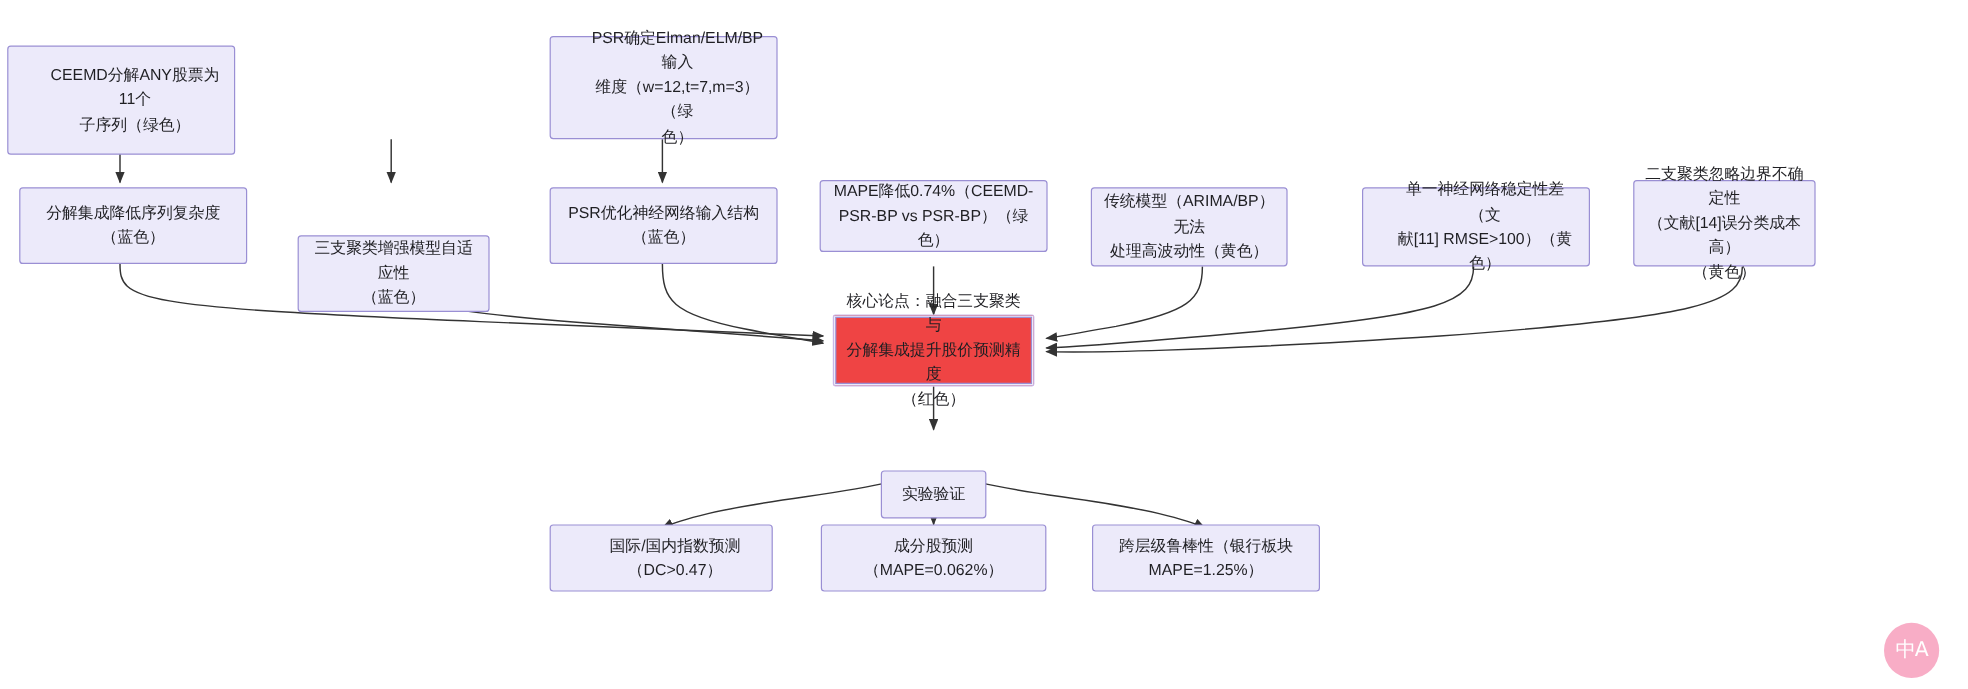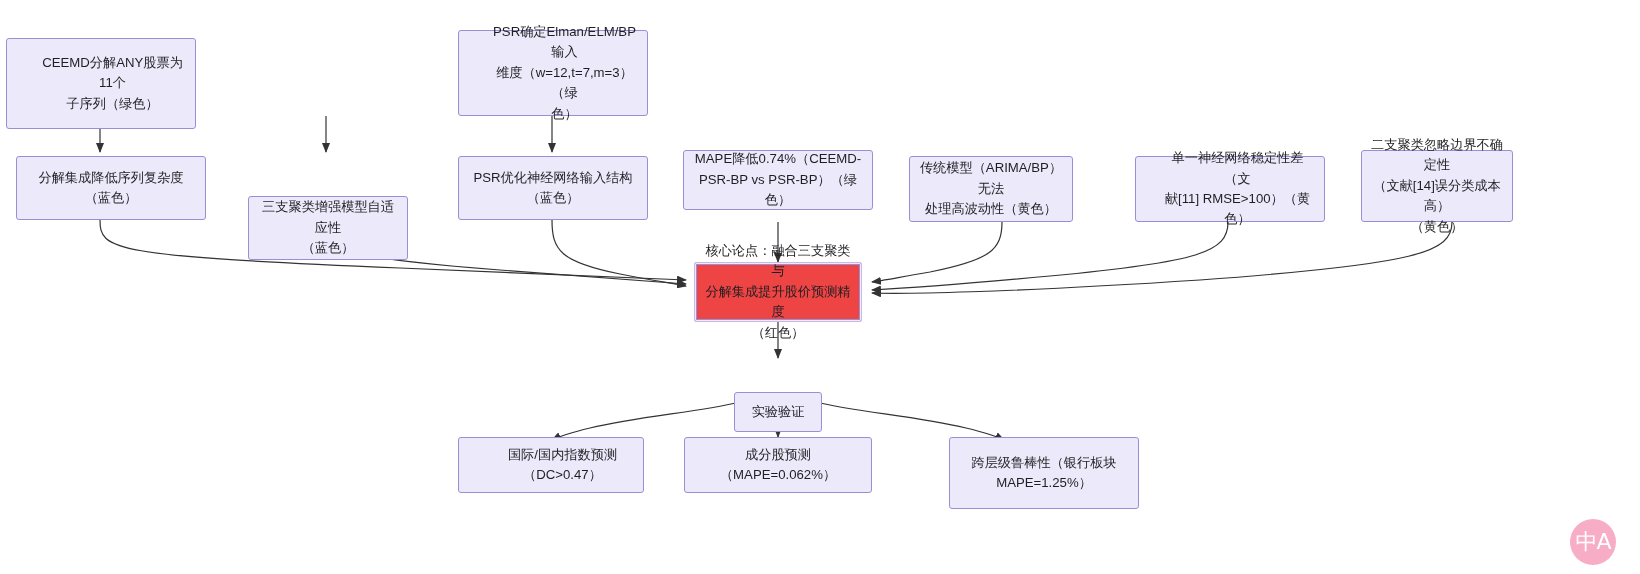--- a/index.html
+++ b/index.html
@@ -51,21 +51,21 @@
     box-shadow: inset 0 0 0 1px #ECEAFA, inset 0 0 0 2px #9A8FD4;
     border-radius: 2px;
   }
   .watermark {
     position: absolute;
     width: 46px;
     height: 46px;
     border-radius: 50%;
     background: #F8A9C4;
     color: #ffffff;
-    font-size: 22px;
+    font-size: 17px;
     line-height: 46px;
     text-align: center;
     letter-spacing: -1px;
     opacity: 0.95;
     z-index: 3;
     font-family: "DejaVu Sans", sans-serif;
   }
 </style>
 </head>
 <body>
@@ -164,21 +164,21 @@
   <div class="node" style="left:458px; top:437px; width:186px; height:56px;padding-left:32px;">
     <span class="txt">国际/国内指数预测
 （DC&gt;0.47）</span>
   </div>
 
   <div class="node" style="left:684px; top:437px; width:188px; height:56px;">
     <span class="txt">成分股预测
 （MAPE=0.062%）</span>
   </div>
 
-  <div class="node" style="left:949px; top:437px; width:190px; height:72px;">
+  <div class="node" style="left:910px; top:437px; width:190px; height:56px;">
     <span class="txt">跨层级鲁棒性（银行板块
 MAPE=1.25%）</span>
   </div>
 
   <div class="watermark" style="left:1570px; top:519px;">
     <span>中A</span>
   </div>
 
 </div>
 

